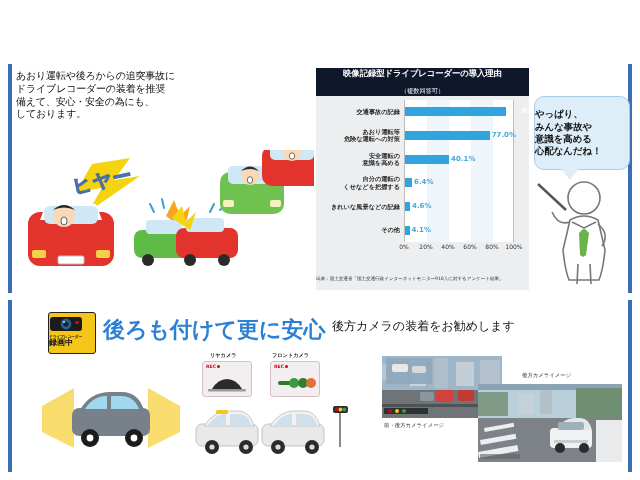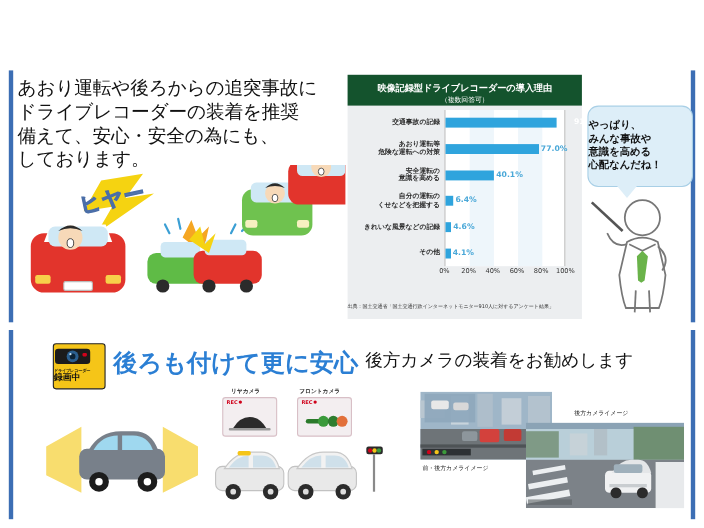--- a/index.html
+++ b/index.html
@@ -26,21 +26,21 @@
   }
 
   
   .top-panel{
     position:absolute;left:8px;top:64px;width:624px;height:229px;
     border-left:4px solid #3c6eb4;border-right:4px solid #3c6eb4;
     box-sizing:border-box;background:#fff;
   }
   .lead{
     position:absolute;left:16px;top:70px;width:300px;
-    font-size:17px;line-height:1.28;color:#111;font-weight:500;
+    font-size:10px;line-height:1.28;color:#111;font-weight:500;
     font-family:"DejaVu Sans","Liberation Sans",sans-serif;
     letter-spacing:-0.2px;
   }
   .lead div{white-space:nowrap;}
 
   
   .illus{position:absolute;left:14px;top:150px;width:300px;height:140px;}
   .hiya{
     position:absolute;left:58px;top:18px;
     font-size:19px;font-weight:bold;color:#6f8dbf;
@@ -49,22 +49,22 @@
     font-family:"DejaVu Sans","Liberation Sans",sans-serif;
   }
 
   
   .chart-card{
     position:absolute;left:316px;top:68px;width:213px;height:222px;
     background:#eceef0;
   }
   .chart-title{
     position:absolute;left:0;top:0;width:213px;height:28px;
-    background:#14532d;color:#fff;text-align:center;
-    display:flex;flex-direction:column;align-items:center;justify-content:flex-end;
+    background:#0f172a;color:#fff;text-align:center;
+    display:flex;flex-direction:column;align-items:center;justify-content:space-between;
   }
   .chart-title .main{font-size:8.4px;font-weight:bold;letter-spacing:-0.1px;
     font-family:"DejaVu Sans","Liberation Sans",sans-serif;}
   .chart-title .sub{font-size:6.2px;margin-top:1px;
     font-family:"DejaVu Sans","Liberation Sans",sans-serif;}
 
   .plot-wrap{position:absolute;left:8px;top:32px;width:197px;height:160px;}
   .cat-col{position:absolute;left:0;top:0;width:78px;height:142px;}
   .cat{
     position:absolute;right:2px;width:76px;text-align:right;
@@ -134,21 +134,21 @@
     font-family:"DejaVu Sans","Liberation Sans",sans-serif;}
   .sticker .s2{font-size:8px;font-weight:bold;color:#111;line-height:1;margin-top:0px;
     font-family:"DejaVu Sans","Liberation Sans",sans-serif;}
   .head-blue{
     position:absolute;left:103px;top:315px;
     font-size:22px;font-weight:bold;color:#2b7fd4;letter-spacing:0px;
     font-family:"DejaVu Sans","Liberation Sans",sans-serif;white-space:nowrap;
   }
   .head-black{
     position:absolute;left:332px;top:318px;
-    font-size:16px;color:#111;letter-spacing:0px;
+    font-size:12px;color:#111;letter-spacing:0px;
     font-family:"DejaVu Sans","Liberation Sans",sans-serif;white-space:nowrap;
   }
 
   
   .carcones{position:absolute;left:30px;top:372px;width:165px;height:90px;}
 
   
   .cams{position:absolute;left:190px;top:352px;width:160px;height:110px;}
   .cam-lab{
     position:absolute;font-size:5.2px;color:#222;font-weight:bold;white-space:nowrap;

